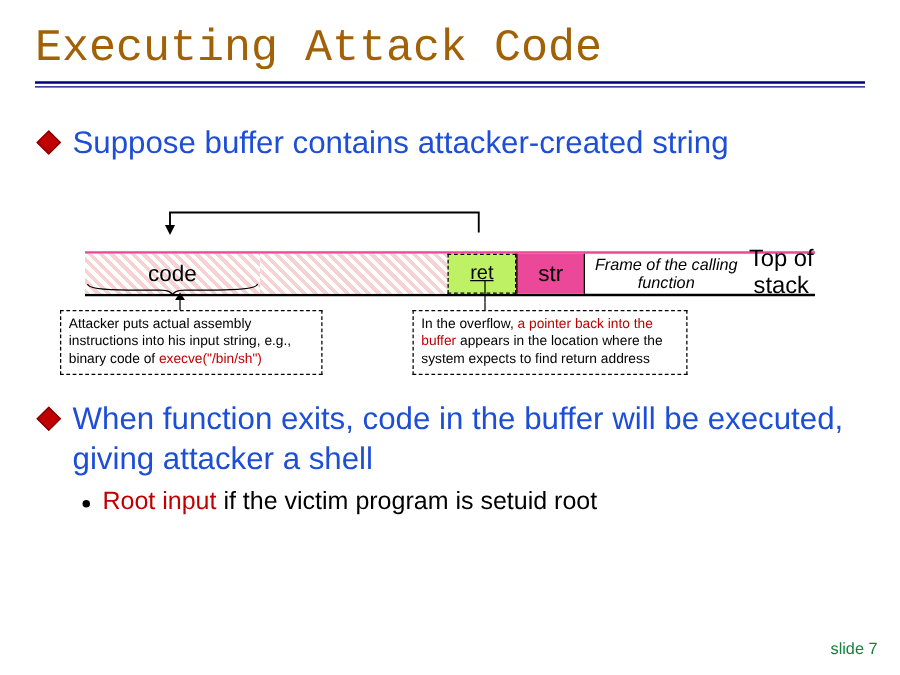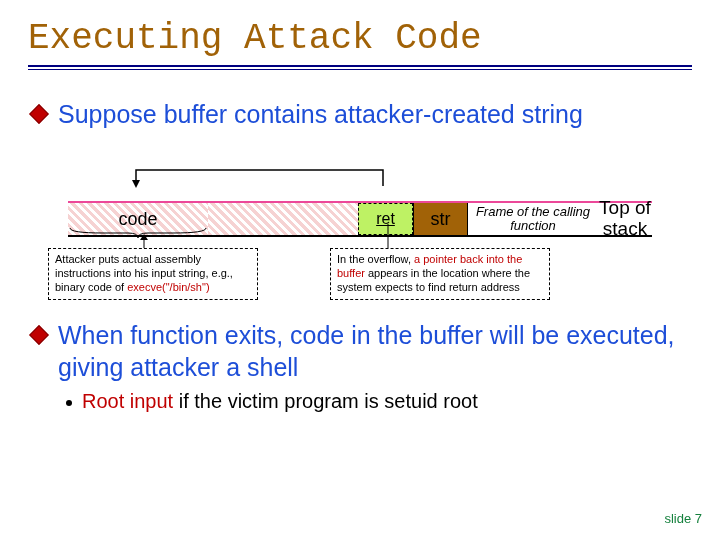--- a/index.html
+++ b/index.html
@@ -14,21 +14,21 @@
   .main-text { font-size: 25px; color: #1d4ed8; line-height: 1.25; }
   .sub-bullet { display: flex; align-items: flex-start; margin-left: 38px; margin-bottom: 4px; }
   .dot { width: 6px; height: 6px; background: #000; border-radius: 50%; margin: 11px 10px 0 0; flex: 0 0 6px; }
   .sub-text { font-size: 20px; color: #000; line-height: 1.25; }
   .diagram { position: relative; height: 170px; margin-top: 14px; margin-left: 40px; margin-right: 40px; }
   .stackbar { position: absolute; top: 42px; left: 0; right: 0; height: 36px; border-top: 2px solid #ec4899; border-bottom: 2px solid #000; display: flex; margin-top: 15px; }
   .seg { height: 100%; display: flex; align-items: center; justify-content: center; font-size: 18px; }
   .seg-code { flex: 0 0 140px; background: repeating-linear-gradient(45deg, #f6d2d2 0 3px, #fff 3px 6px); border-right: none; }
   .seg-pad { flex: 0 0 150px; background: repeating-linear-gradient(45deg, #f6d2d2 0 3px, #fff 3px 6px); }
   .seg-ret { flex: 0 0 55px; border: 1px dashed #000; background: #bef264; font-size: 16px; text-decoration: underline; }
-  .seg-str { flex: 0 0 55px; background: #a16207; border-left: 1px solid #000; border-right: 1px solid #000; }
+  .seg-str { flex: 0 0 55px; background: #ec4899; border-left: 1px solid #000; border-right: 1px solid #000; }
   .seg-frame { flex: 0 0 130px; font-style: italic; font-size: 13px; text-align: center; line-height: 1.1; }
   .seg-top { flex: 1; font-size: 19px; text-align: center; line-height: 1.1; }
   .codebrace { position: absolute; top: 80px; left: 0; width: 140px; height: 10px; }
   .codebrace svg { width: 100%; height: 100%; }
   .callout { position: absolute; border: 1px dashed #000; padding: 4px 6px; font-size: 11px; line-height: 1.25; background: #fff; }
   .callout-left { top: 104px; left: -20px; width: 210px; }
   .callout-right { top: 104px; left: 262px; width: 220px; }
   .red { color: #c00000; }
   .arrow-return { position: absolute; top: 22px; left: 60px; width: 260px; height: 24px; }
   .arrow-return svg { width: 100%; height: 100%; overflow: visible; }

